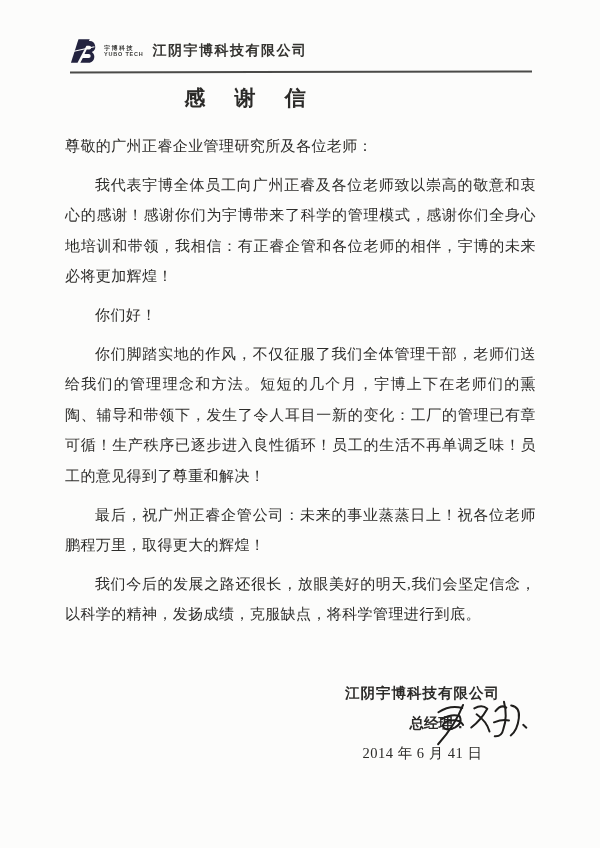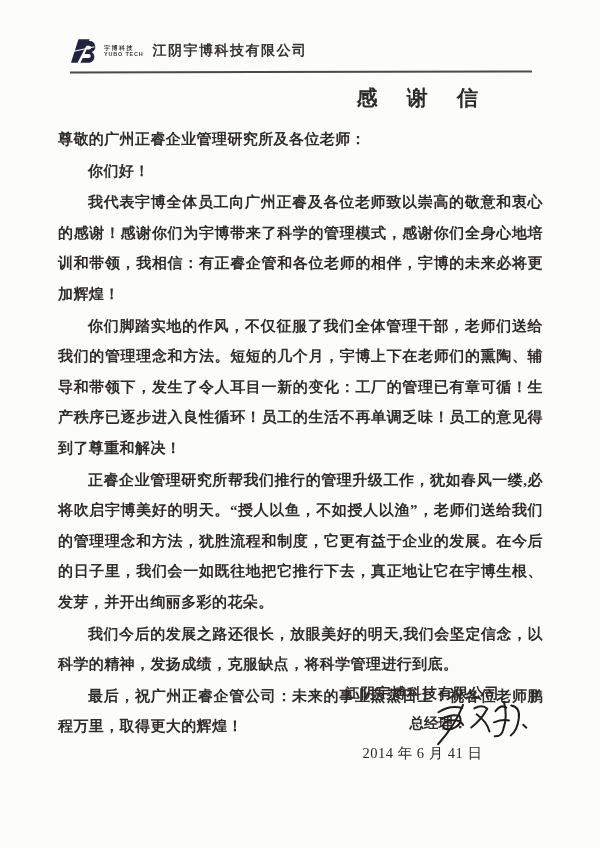--- a/index.html
+++ b/index.html
@@ -27,29 +27,29 @@
     margin-left:9px; font-size:14px; font-weight:bold; letter-spacing:1.5px; color:#343330;
   }
   .head-rule{
     position:absolute; top:71px; left:70px; width:462px; height:2px;
     background:var(--rule); border:none;
     transform:rotate(-0.15deg);
   }
   
   .title{
     position:absolute; top:84px; left:0; width:490px;
-    text-align:right; font-size:21px; font-weight:bold;
+    text-align:center; font-size:21px; font-weight:bold;
     letter-spacing:12px; text-indent:12px; color:#2b2a28;
   }
   .body-text{
     position:absolute; top:123px; left:57px; width:487px;
     font-size:15px; line-height:30.6px; text-align:justify;
     letter-spacing:0.4px; color:var(--ink);
   }
-  .body-text p{margin:1px; text-indent:2em;font-weight:bold;}
+  .body-text p{margin:8px; text-indent:2em;}
   .salutation{text-indent:0 !important;}
   
   .sig-block{
     position:absolute; top:678px; right:100px;
     text-align:center; font-size:14.5px; line-height:30px; color:#2c2b29;
   }
   .sig-company{font-weight:600; letter-spacing:1px; white-space:nowrap;}
   .sig-role-line{position:relative; white-space:nowrap; text-align:center; padding-left:32px; height:30px;}
   .sig-role{font-weight:600;}
   .handwriting{
@@ -77,26 +77,25 @@
       </div>
     </div>
     <div class="letterhead-company">江阴宇博科技有限公司</div>
   </div>
   <div class="head-rule"></div>
 
   <div class="title">感 谢 信</div>
 
   <div class="body-text">
     <p class="salutation">尊敬的广州正睿企业管理研究所及各位老师：</p>
+    <p>我代表宇博全体员工向广州正睿及各位老师致以崇高的敬意和衷心的感谢！感谢你们为宇博带来了科学的管理模式，感谢你们全身心地培训和带领，我相信：有正睿企管和各位老师的相伴，宇博的未来必将更加辉煌！</p>
     <p>你们好！</p>
-    <p>我代表宇博全体员工向广州正睿及各位老师致以崇高的敬意和衷心的感谢！感谢你们为宇博带来了科学的管理模式，感谢你们全身心地培训和带领，我相信：有正睿企管和各位老师的相伴，宇博的未来必将更加辉煌！</p>
     <p>你们脚踏实地的作风，不仅征服了我们全体管理干部，老师们送给我们的管理理念和方法。短短的几个月，宇博上下在老师们的熏陶、辅导和带领下，发生了令人耳目一新的变化：工厂的管理已有章可循！生产秩序已逐步进入良性循环！员工的生活不再单调乏味！员工的意见得到了尊重和解决！</p>
-    <p>正睿企业管理研究所帮我们推行的管理升级工作，犹如春风一缕,必将吹启宇博美好的明天。“授人以鱼，不如授人以渔”，老师们送给我们的管理理念和方法，犹胜流程和制度，它更有益于企业的发展。在今后的日子里，我们会一如既往地把它推行下去，真正地让它在宇博生根、发芽，并开出绚丽多彩的花朵。</p>
+    <p>最后，祝广州正睿企管公司：未来的事业蒸蒸日上！祝各位老师鹏程万里，取得更大的辉煌！</p>
     <p>我们今后的发展之路还很长，放眼美好的明天,我们会坚定信念，以科学的精神，发扬成绩，克服缺点，将科学管理进行到底。</p>
-    <p>最后，祝广州正睿企管公司：未来的事业蒸蒸日上！祝各位老师鹏程万里，取得更大的辉煌！</p>
   </div>
 
   <div class="sig-block">
     <div class="sig-company">江阴宇博科技有限公司</div>
     <div class="sig-role-line">
       <span class="sig-role">总经理：</span>
       <svg class="handwriting" viewBox="0 0 96 48">
         <g fill="none" stroke="#1f1e1c" stroke-width="2" stroke-linecap="round" stroke-linejoin="round">
 
           <path d="M6 12 Q18 5 30 9"></path>

